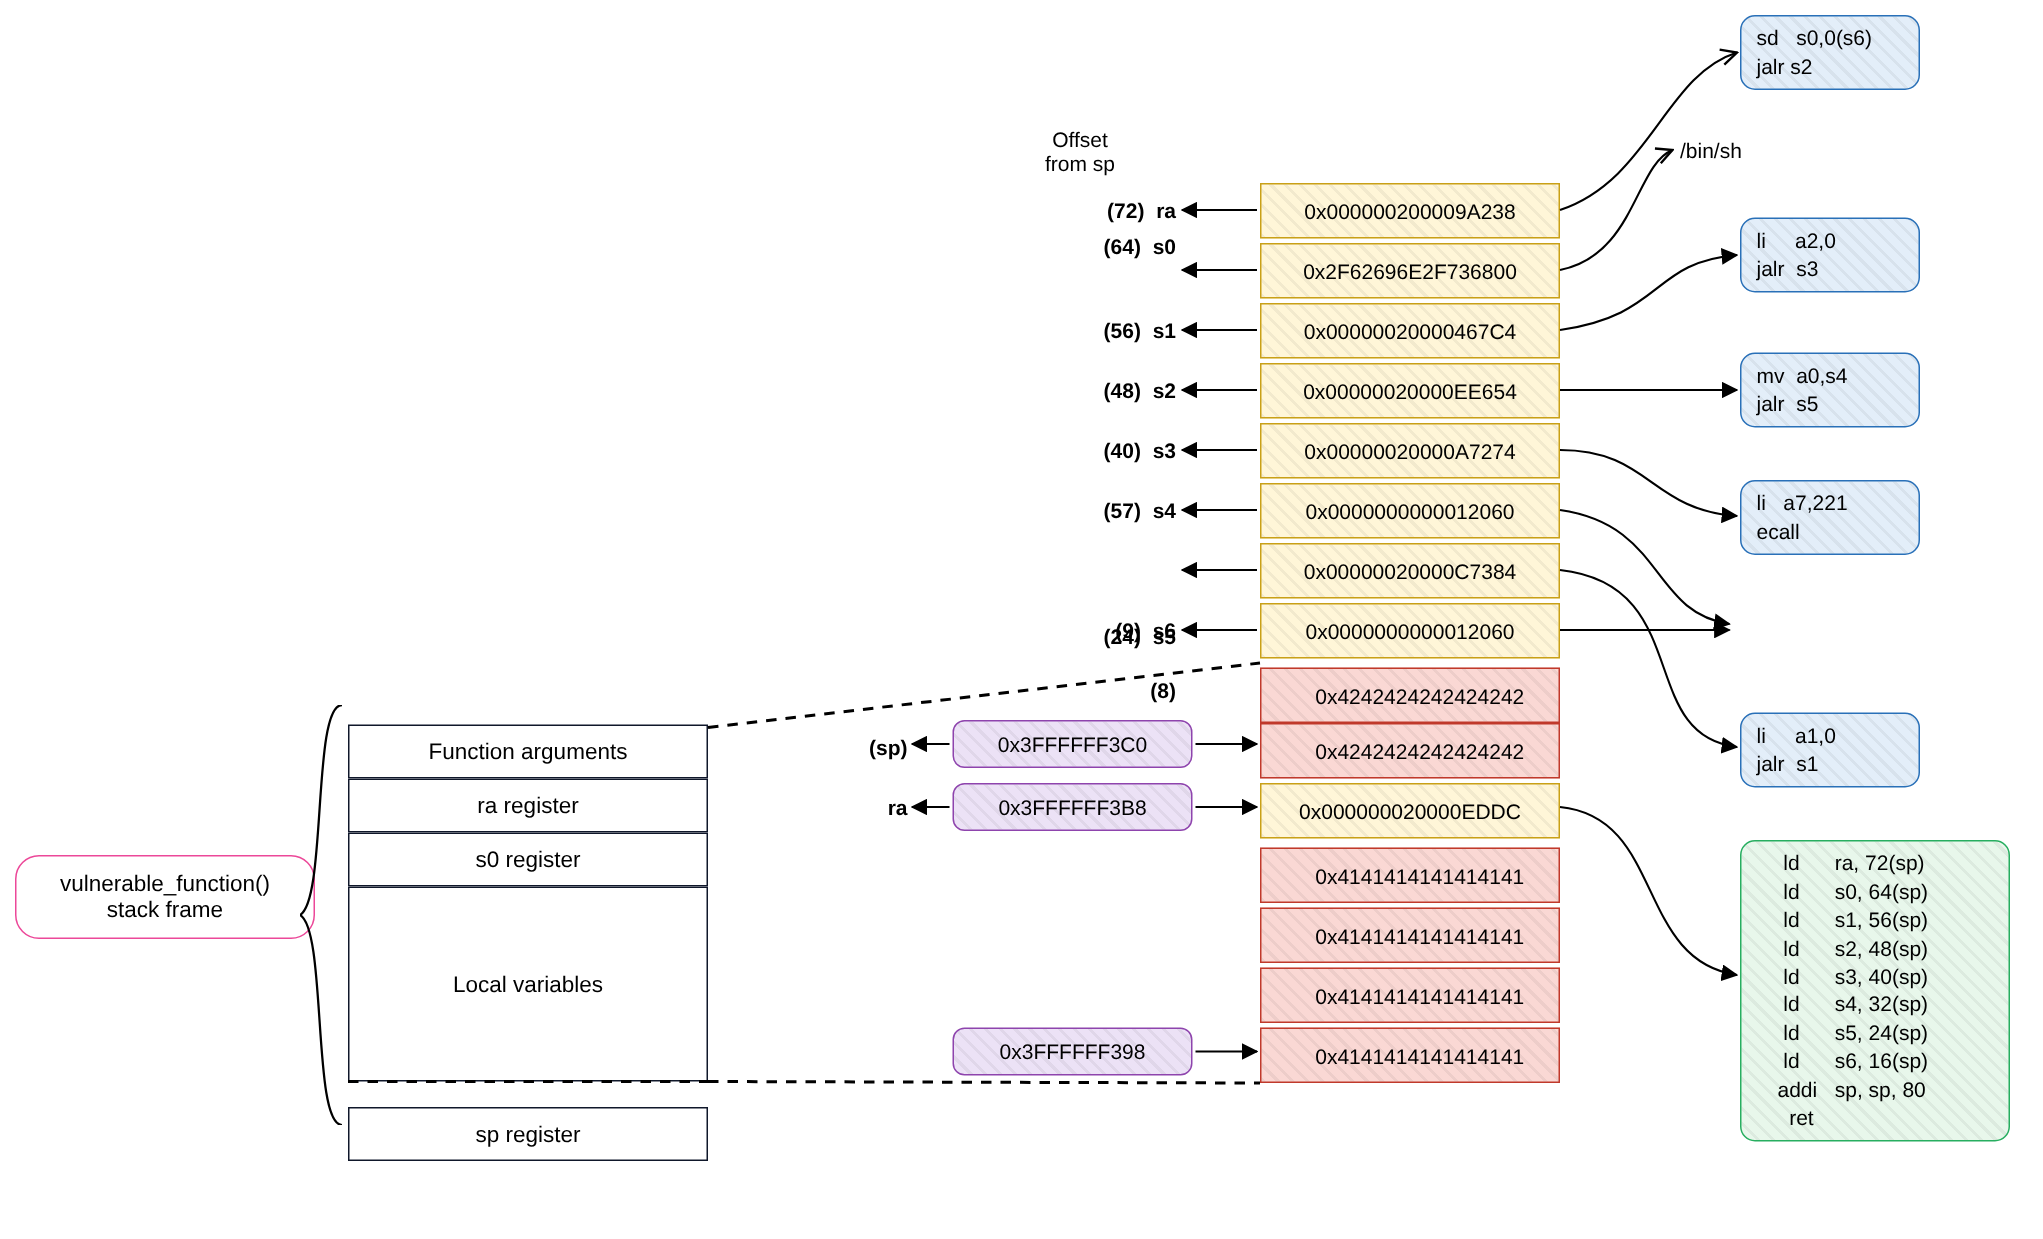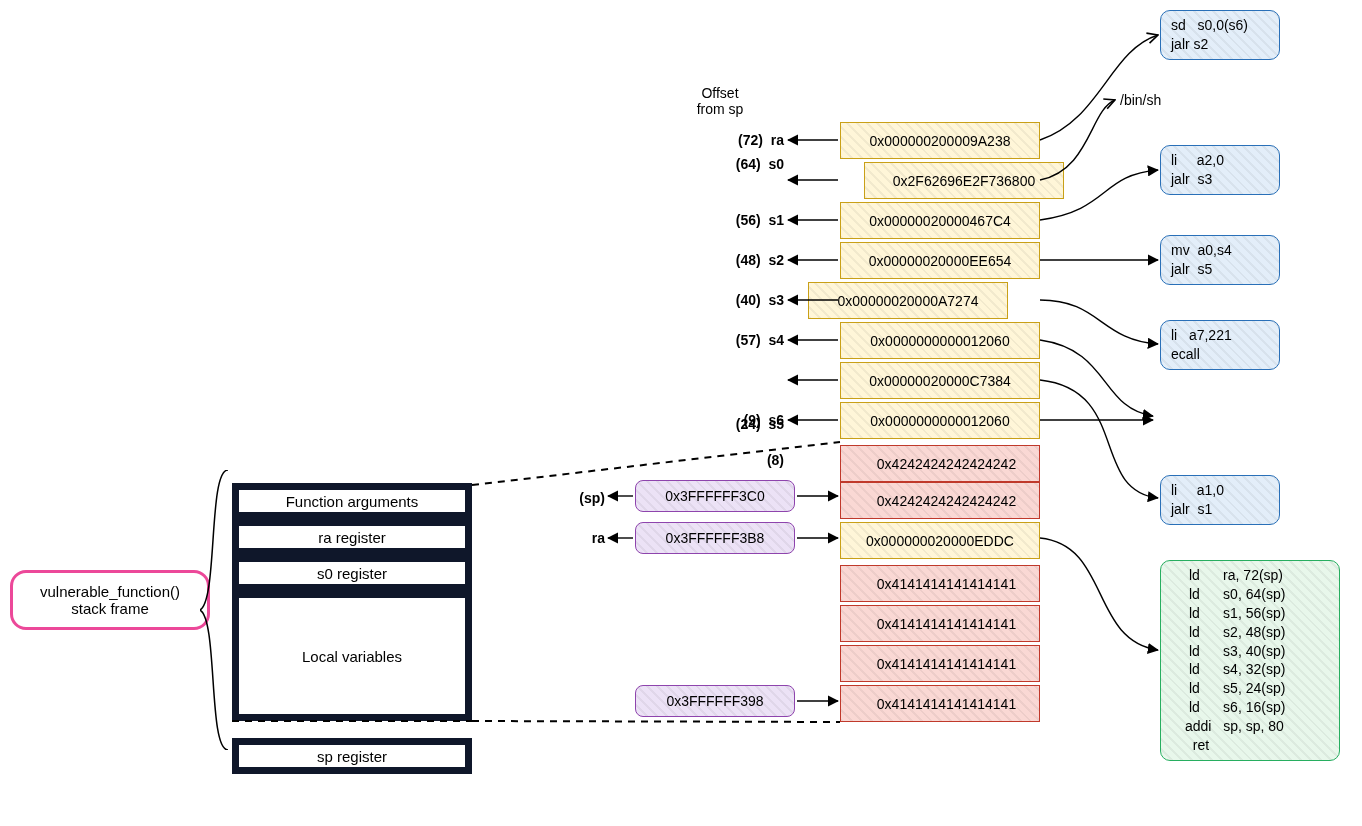--- a/index.html
+++ b/index.html
@@ -4,30 +4,30 @@
 <style>
   * { box-sizing: border-box; }
   html, body {
     margin: 0; padding: 0;
     width: 1362px; height: 826px;
     font-family: Arial, Helvetica, sans-serif;
     background: #fff;
     color: #000;
   }
   .canvas { position: relative; width: 1362px; height: 826px; }
-  .box { position: absolute; border: 7px solid #0f172a; background: #fff; text-align: center; font-size: 15px; display:flex; align-items:center; justify-content:center; }
+  .box { position: absolute; border: 1px solid #0f172a; background: #fff; text-align: center; font-size: 15px; display:flex; align-items:center; justify-content:center; }
   .stack-cell { position:absolute; width:200px; height:37px; border:1.5px solid; display:flex; align-items:center; justify-content:center; font-size:14px; }
   .cell-yellow { border-color:#c9a017; background-color: rgba(255, 220, 100, 0.25); }
   .cell-red    { border-color:#c0392b; background-color: rgba(231, 76, 60, 0.22); padding-left: 13px; }
   .cell-purple { border-color:#8e44ad; background-color: rgba(180, 140, 220, 0.25); border-radius:8px; }
   .gadget { position:absolute; border:1.5px solid #2970b8; background-color: rgba(100,160,220,0.18); border-radius:10px; font-size:14px; padding:5px 10px; text-align:left; white-space:pre; line-height:1.35; }
   .gadget-green { border-color:#27ae60; background-color: rgba(100,200,120,0.15); }
   .label { position:absolute; font-size:14px; font-weight:bold; text-align:right; }
   .label-normal { font-weight:normal; }
-  .rounded-note { position:absolute; border:3px solid #ec4899; border-radius:16px; padding:10px; font-size:15px; text-align:center; background:#fff; }
+  .rounded-note { position:absolute; border:1px solid #ec4899; border-radius:16px; padding:10px; font-size:15px; text-align:center; background:#fff; }
   svg.overlay { position:absolute; left:0; top:0; width:1362px; height:826px; pointer-events:none; }
   .hatch {
     background-image: repeating-linear-gradient(45deg, rgba(0,0,0,0.05) 0, rgba(0,0,0,0.05) 2px, transparent 2px, transparent 7px);
   }
 </style>
 </head>
 <body>
 
 <div class="canvas">
 
@@ -80,30 +80,30 @@
   <div class="stack-cell cell-purple hatch" style="left:635px; top:522px; width:160px; height:32px;">
       <span>0x3FFFFFF3B8</span>
     </div>
   <div class="stack-cell cell-purple hatch" style="left:635px; top:685px; width:160px; height:32px;">
       <span>0x3FFFFFF398</span>
     </div>
 
   <div class="stack-cell cell-yellow hatch" style="left:840px; top:122px;">
       <span>0x000000200009A238</span>
     </div>
-  <div class="stack-cell cell-yellow hatch" style="left:840px; top:162px;margin-left:24px;">
+  <div class="stack-cell cell-yellow hatch" style="left:840px; top:162px;">
       <span>0x2F62696E2F736800</span>
     </div>
   <div class="stack-cell cell-yellow hatch" style="left:840px; top:202px;">
       <span>0x00000020000467C4</span>
     </div>
   <div class="stack-cell cell-yellow hatch" style="left:840px; top:242px;">
       <span>0x00000020000EE654</span>
     </div>
-  <div class="stack-cell cell-yellow hatch" style="left:808px; top:282px;align-items:center;">
+  <div class="stack-cell cell-yellow hatch" style="left:840px; top:282px;align-items:center;">
       <span>0x00000020000A7274</span>
     </div>
   <div class="stack-cell cell-yellow hatch" style="left:840px; top:322px;">
       <span>0x0000000000012060</span>
     </div>
   <div class="stack-cell cell-yellow hatch" style="left:840px; top:362px;">
       <span>0x00000020000C7384</span>
     </div>
   <div class="stack-cell cell-yellow hatch" style="left:840px; top:402px;">
       <span>0x0000000000012060</span>

